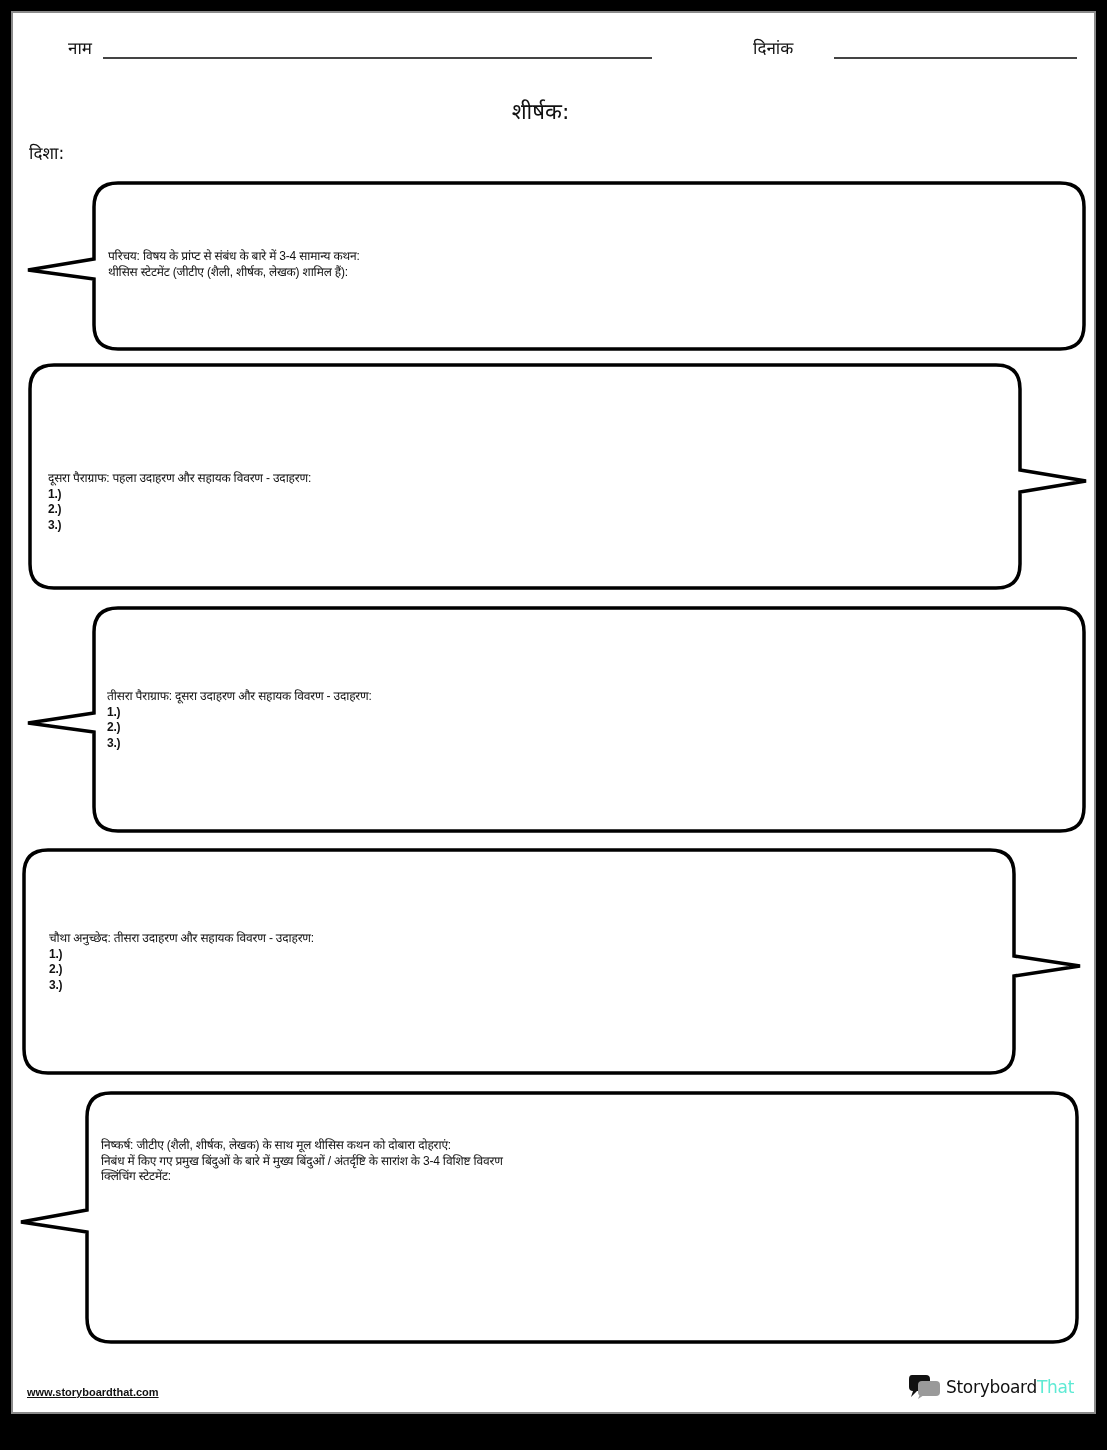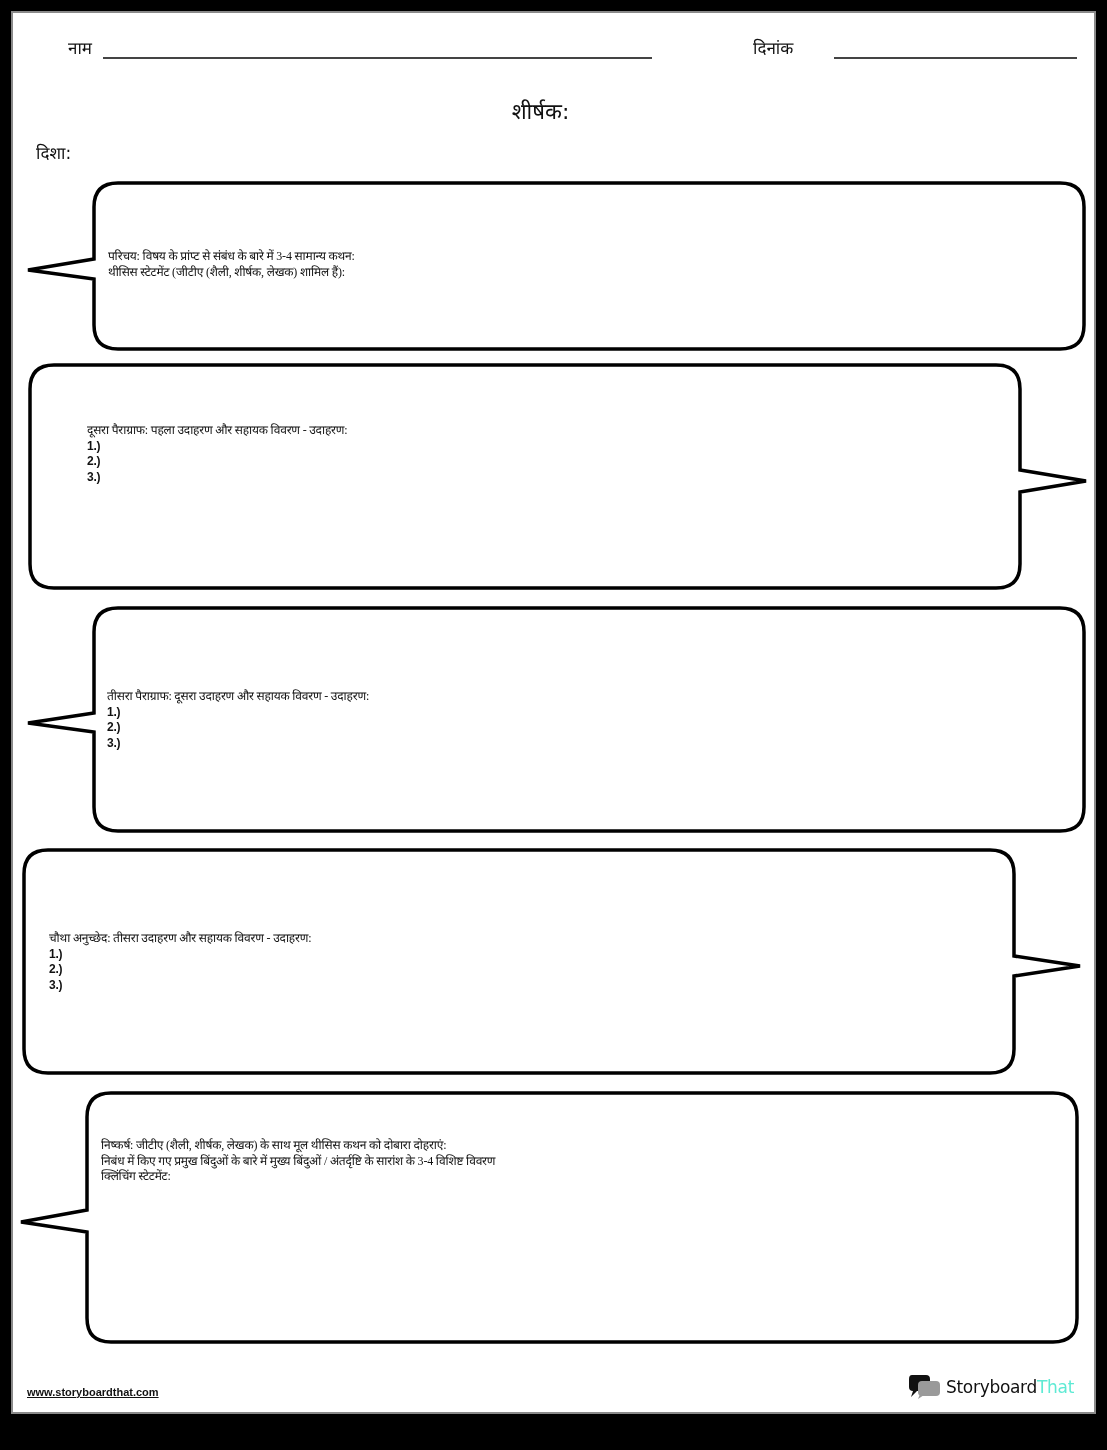--- a/index.html
+++ b/index.html
@@ -18,21 +18,21 @@
     .field-label { font-size: 17px; line-height: 20px; }
     .field-line { height: 0; border-bottom: 2px solid #444; }
     .title { font-size: 22px; text-align: center; }
     .directions { font-size: 17px; }
     svg.bubbles { position: absolute; left: 0; top: 0; }
     .bubble-text {
       position: absolute; font-size: 12px; line-height: 15.5px;
       font-family: "Liberation Sans", "DejaVu Sans", sans-serif;
       letter-spacing: -0.2px; color: #111; white-space: nowrap;
     }
-    .bubble-text .line { display: block; font-family: Liberation Serif, serif; }
+    .bubble-text .line { display: block; }
     .bubble-text .num { display: block; font-weight: bold; }
     .footer-url {
       font-family: "Liberation Sans", sans-serif; font-weight: bold;
       font-size: 11px; color: #111;
     }
     .logo { display: flex; align-items: center; gap: 4px; }
     .logo-text { font-family: "DejaVu Sans", sans-serif; font-size: 17px; color: #111; letter-spacing: -0.3px; }
     .logo-text .light { color: #5eead4; }
   </style>
 </head>
@@ -41,21 +41,21 @@
 <div class="page"></div>
 
 <span class="abs field-label" style="left:68px; top:38px;">नाम</span>
 <div class="abs field-line" style="left:103px; top:57px; width:549px;"></div>
 
 <span class="abs field-label" style="left:753px; top:38px;">दिनांक</span>
 <div class="abs field-line" style="left:834px; top:57px; width:243px;"></div>
 
 <div class="abs title" style="left:0; width:1081px; top:83px;margin-top:12px;">शीर्षक:</div>
 
-<span class="abs directions" style="left:36px; top:141px;">दिशा:</span>
+<span class="abs directions" style="left:29px; top:141px;">दिशा:</span>
 
 <svg class="bubbles" width="1107" height="1450" viewBox="0 0 1107 1450">
   <g fill="#fff" stroke="#000" stroke-width="3.5" stroke-linejoin="miter">
 
     <path d="M118,183 H1060 Q1084,183 1084,207 V325 Q1084,349 1060,349 H118 Q94,349 94,325 V279 L28,270 L94,259 V207 Q94,183 118,183 Z"></path>
 
     <path d="M54,365 H996 Q1020,365 1020,389 V470 L1086,481 L1020,492 V564 Q1020,588 996,588 H54 Q30,588 30,564 V389 Q30,365 54,365 Z"></path>
 
     <path d="M118,608 H1060 Q1084,608 1084,632 V807 Q1084,831 1060,831 H118 Q94,831 94,807 V732 L28,723 L94,713 V632 Q94,608 118,608 Z"></path>
 
@@ -63,21 +63,21 @@
 
     <path d="M111,1093 H1053 Q1077,1093 1077,1117 V1318 Q1077,1342 1053,1342 H111 Q87,1342 87,1318 V1232 L21,1222 L87,1210 V1117 Q87,1093 111,1093 Z"></path>
   </g>
 </svg>
 
 <div class="bubble-text" style="left:108px; top:249px;">
   <span class="line">परिचय: विषय के प्रांप्ट से संबंध के बारे में 3-4 सामान्य कथन:</span>
   <span class="line">थीसिस स्टेटमेंट (जीटीए (शैली, शीर्षक, लेखक) शामिल हैं):</span>
 </div>
 
-<div class="bubble-text" style="left:48px; top:423px;margin-left:39px;">
+<div class="bubble-text" style="left:48px; top:471px;">
   <span class="line">दूसरा पैराग्राफ: पहला उदाहरण और सहायक विवरण - उदाहरण:</span>
   <span class="num">1.)</span>
   <span class="num">2.)</span>
   <span class="num">3.)</span>
 </div>
 
 <div class="bubble-text" style="left:107px; top:689px;">
   <span class="line">तीसरा पैराग्राफ: दूसरा उदाहरण और सहायक विवरण - उदाहरण:</span>
   <span class="num">1.)</span>
   <span class="num">2.)</span>

